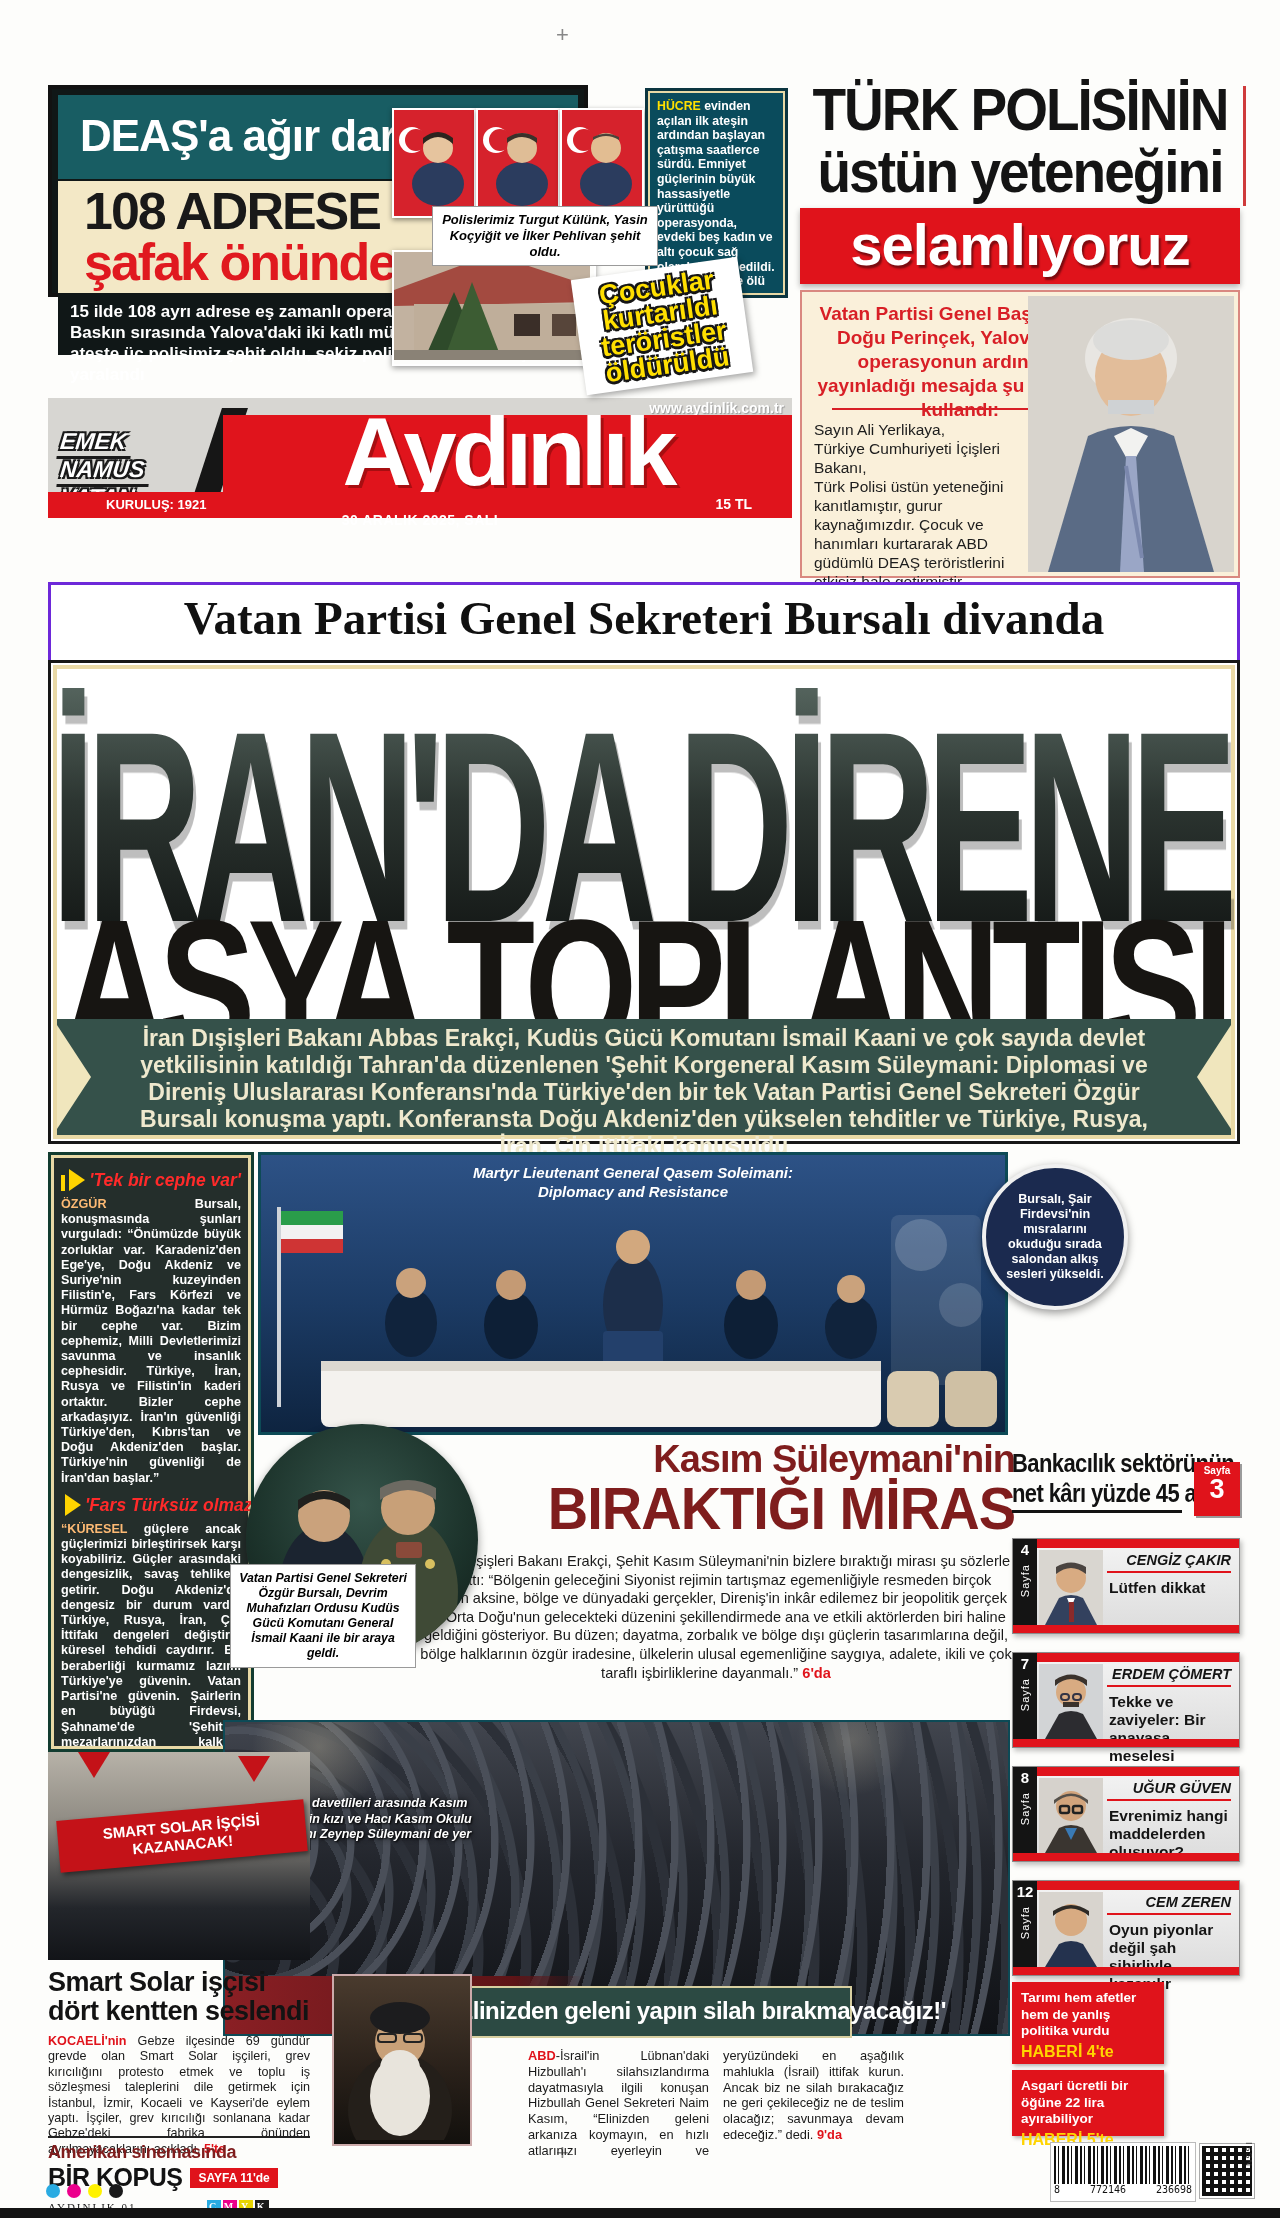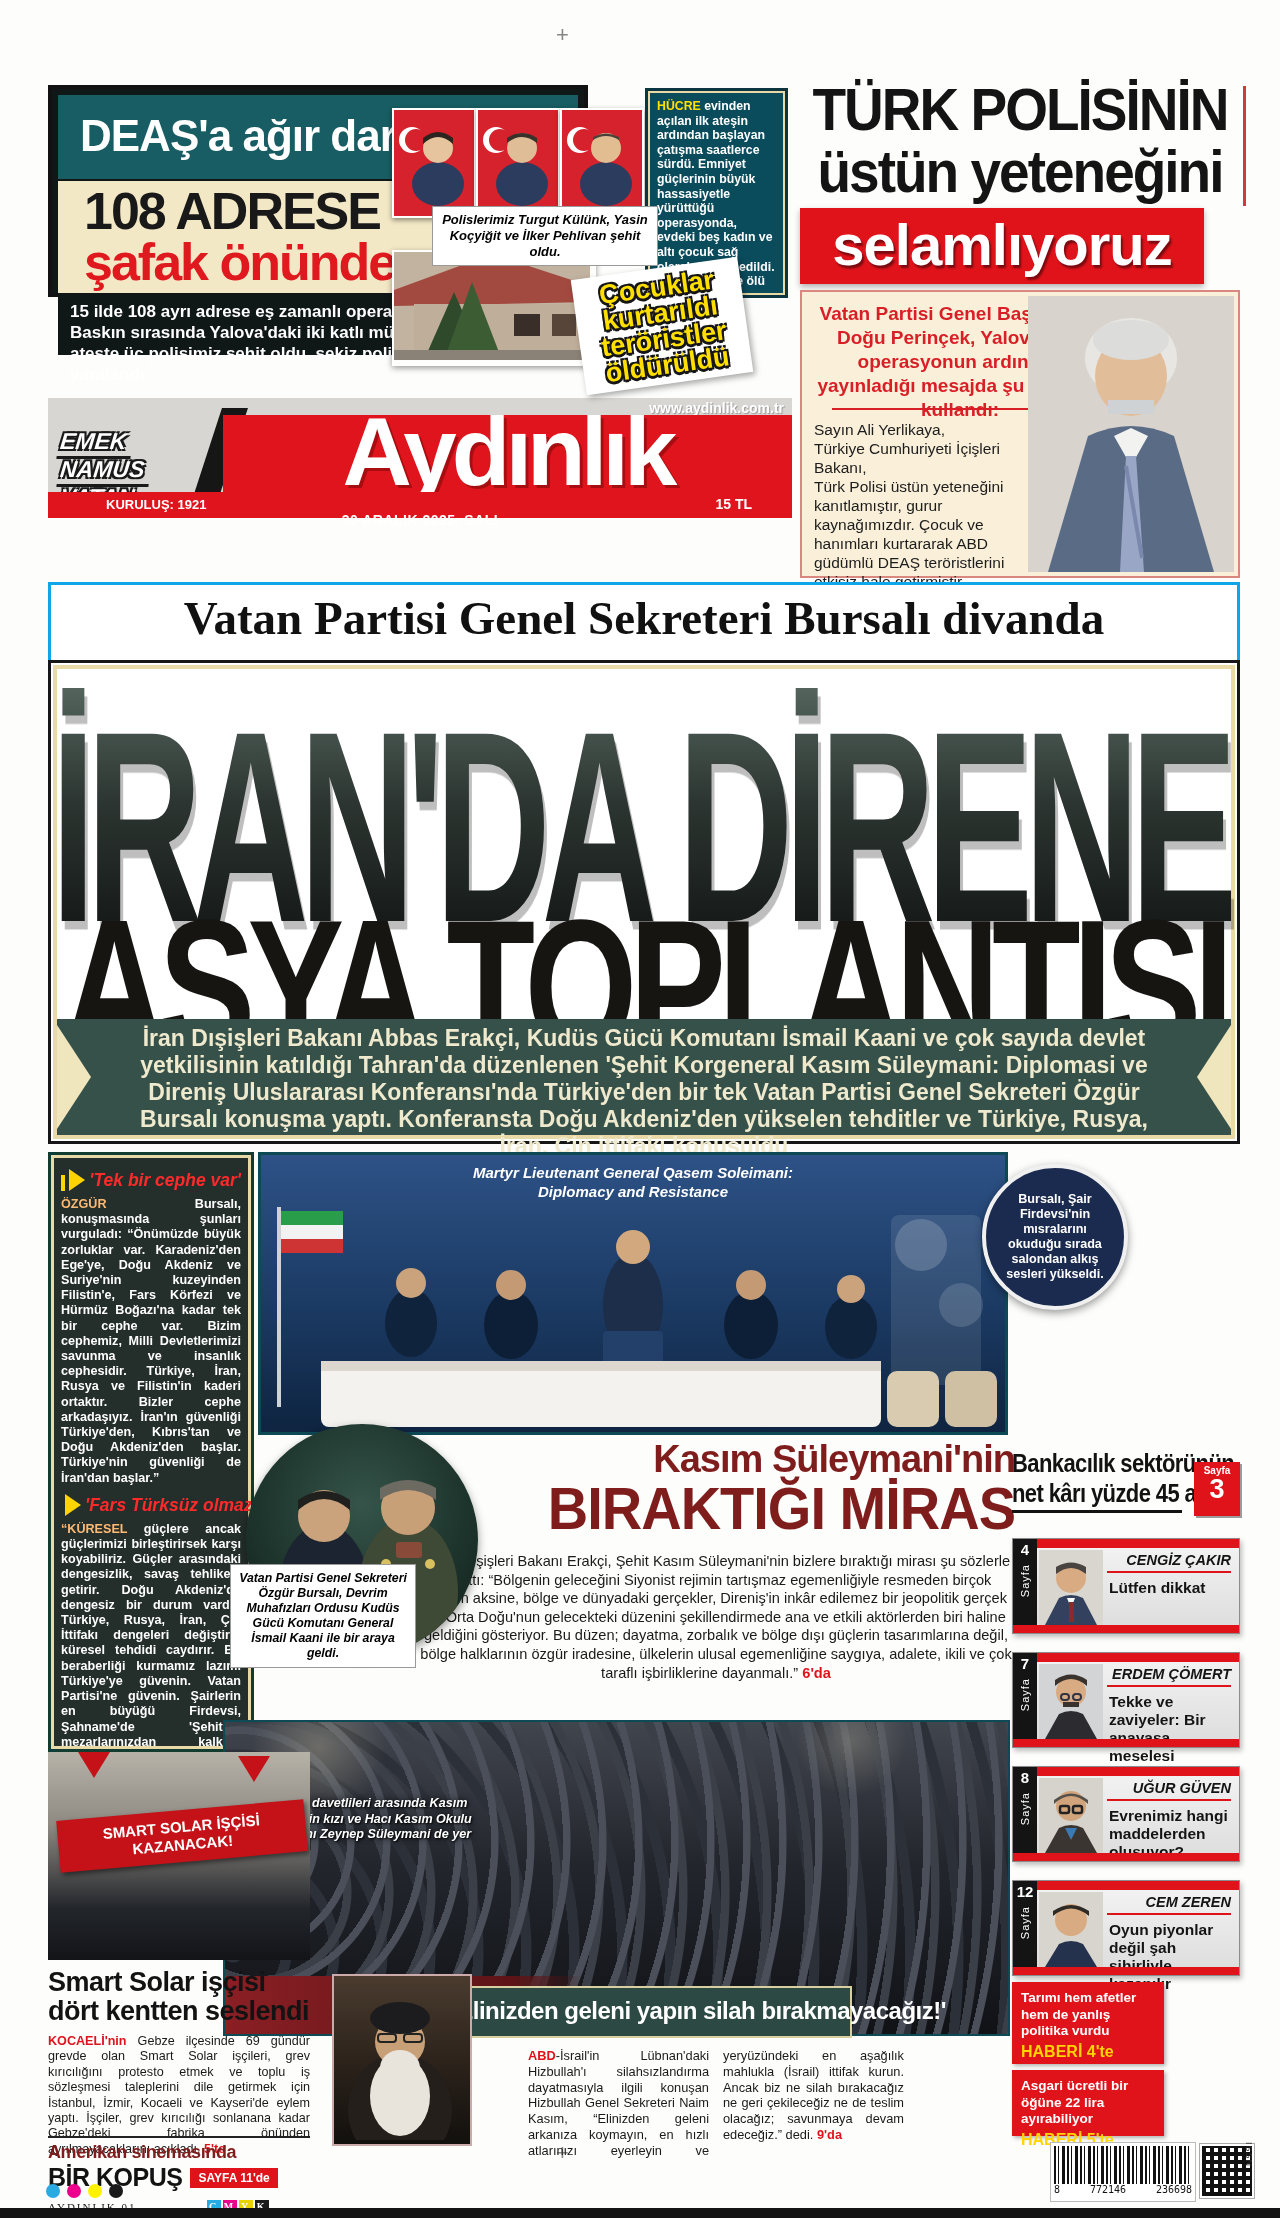--- a/index.html
+++ b/index.html
@@ -31,21 +31,21 @@
 
   
   #hucre{left:645px;top:88px;width:143px;height:210px;background:#0a4b5c;border:3px solid #0b3540;
     box-shadow:inset 0 0 0 2px #e8d9a6;box-sizing:border-box;padding:8px 9px;color:#fff;
     font-size:12.3px;font-weight:700;line-height:14.6px;text-align:left;overflow:hidden;}
   #hucre .lead{color:#ffe000;}
 
   
   #salute-title{left:800px;top:78px;width:440px;text-align:center;color:#141414;}
   #salute-title .t{font-size:55px;font-weight:700;letter-spacing:-2px;line-height:62px;display:block;transform:scaleY(1.08);}
-  #salute-banner{left:800px;top:208px;width:404px;height:76px;background:#e0131b;color:#fff;text-align:center;
+  #salute-banner{left:800px;top:208px;width:440px;height:76px;background:#e0131b;color:#fff;text-align:center;
     font-size:58px;font-weight:900;letter-spacing:-1px;line-height:74px;text-shadow:2px 3px 2px rgba(0,0,0,.45);
     box-shadow:0 3px 6px rgba(0,0,0,.3);}
   #salute-box{left:800px;top:290px;width:440px;height:288px;background:#faf0da;border:2px solid #d98880;box-sizing:border-box;}
   #salute-intro{position:absolute;left:8px;top:10px;width:300px;color:#d81f26;font-weight:700;font-size:19px;line-height:24px;text-align:center;}
   #salute-hr{position:absolute;left:30px;top:116px;width:255px;height:2px;background:#d81f26;}
   #salute-msg{position:absolute;left:12px;top:128px;width:230px;font-size:15.5px;line-height:19px;color:#1c1c1c;}
   #perincek{position:absolute;right:4px;top:4px;width:206px;height:276px;overflow:hidden;}
   #salute-redline{left:1243px;top:86px;width:3px;height:120px;background:#cf3b3b;}
 
   
@@ -57,21 +57,21 @@
     letter-spacing:-5px;line-height:92px;text-shadow:3px 3px 0 rgba(120,10,10,.55);}
   .mast-label{position:absolute;left:10px;color:#fff;font-size:23px;font-weight:900;font-style:italic;
     text-shadow:-2px -2px 0 #1a1a1a,2px -2px 0 #1a1a1a,-2px 2px 0 #1a1a1a,2px 2px 0 #1a1a1a;border-bottom:3px solid #1a1a1a;
     padding:0 6px 1px 2px;transform:skewX(-6deg);}
   #mast-strip{position:absolute;left:0;right:0;bottom:0;height:26px;background:#e0141c;color:#fff;font-weight:700;}
   #mast-strip .founded{position:absolute;left:58px;top:5px;font-size:13px;}
   #mast-strip .date{position:absolute;left:0;right:0;top:20px;text-align:center;font-size:14px;letter-spacing:.5px;}
   #mast-strip .price{position:absolute;right:40px;top:4px;font-size:14px;}
 
   
-  #kicker-box{left:48px;top:582px;width:1192px;height:90px;border:3px solid #0ea5e9;box-sizing:border-box;background:#fff;
+  #kicker-box{left:48px;top:582px;width:1192px;height:90px;border:3px solid #6d28d9;box-sizing:border-box;background:#fff;
     text-align:center;font-family:"Liberation Serif",serif;font-weight:700;font-size:47px;line-height:66px;color:#111;}
   #headline-box{left:48px;top:660px;width:1192px;height:484px;border:3px solid #161616;box-sizing:border-box;background:#fff;
     box-shadow:inset 0 0 0 2px #fff,inset 0 0 0 6px #e9d9a6;}
   .hl-line{position:absolute;left:0;right:0;text-align:center;font-weight:900;white-space:nowrap;}
   #hl1{top:8px;font-size:160px;letter-spacing:-9px;transform:scaleY(1.70);transform-origin:center top;color:#1c221f;
     filter:drop-shadow(3px 5px 0 rgba(20,20,20,.28));}
   #hl2{top:214px;font-size:145px;letter-spacing:-8px;transform:scaleY(1.32);transform-origin:center top;color:#171512;}
   @supports (-webkit-background-clip:text){
     #hl1{background:linear-gradient(180deg,#5a6a63 0%,#2c3531 42%,#0c0e0d 100%);-webkit-background-clip:text;
       background-clip:text;color:transparent;-webkit-text-fill-color:transparent;}

